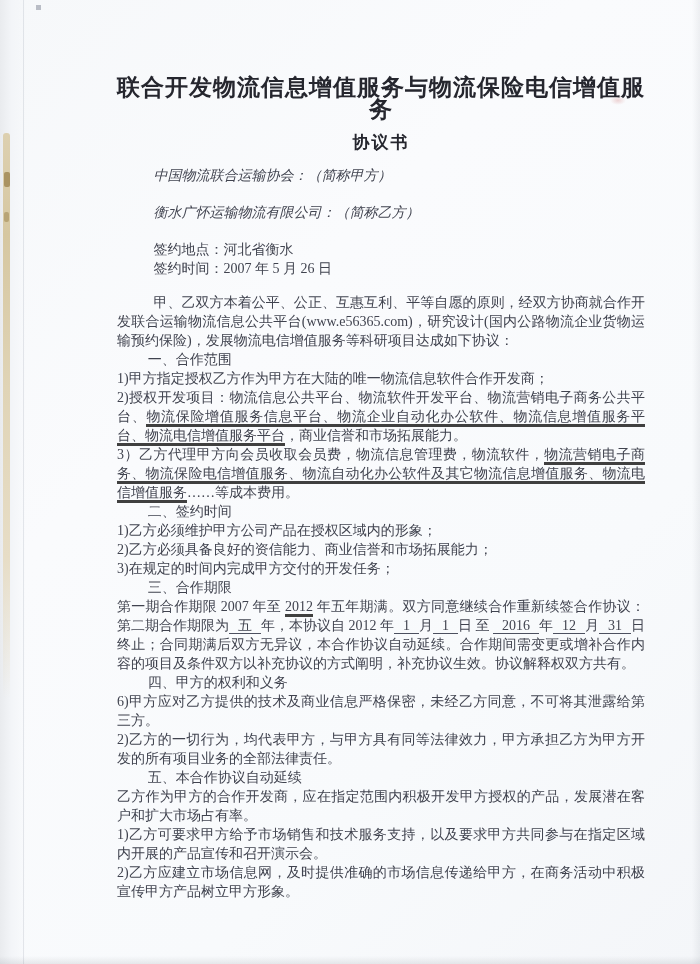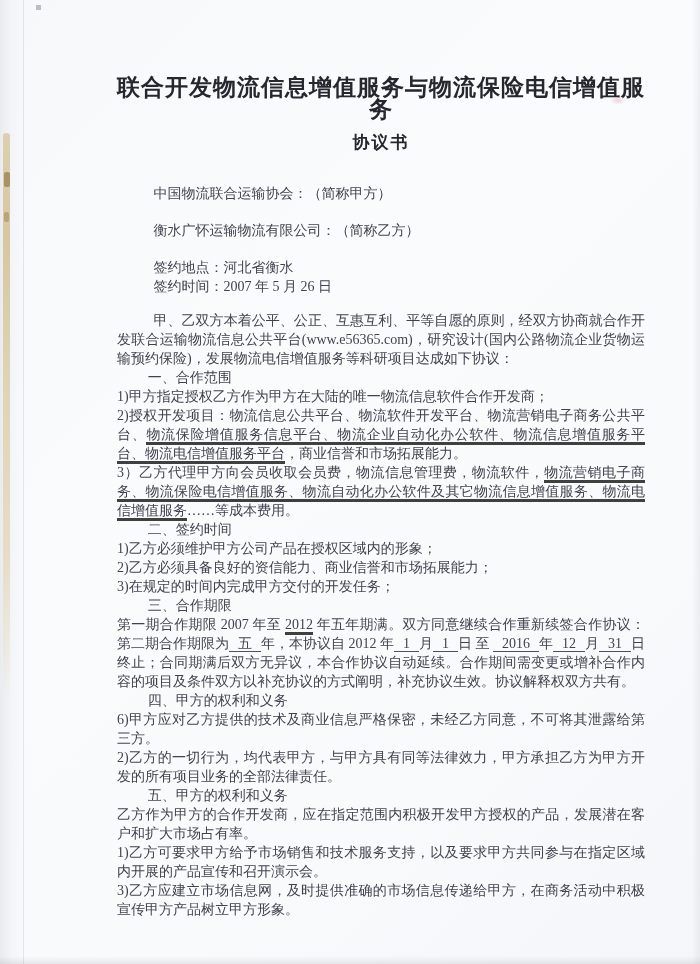--- a/index.html
+++ b/index.html
@@ -23,23 +23,23 @@
   .bottom-shade{position:absolute;left:0;bottom:0;width:100%;height:8px;
     background:linear-gradient(to top,rgba(90,95,105,.12),rgba(90,95,105,0));}
   .right-shade{position:absolute;right:0;top:0;width:8px;height:100%;
     background:linear-gradient(to left,rgba(120,126,138,.10),rgba(120,126,138,0));}
 
   .content{position:absolute;left:117px;top:76px;width:528px;color:#40434f;
     font-size:14px;line-height:19px;text-align:justify;}
   .title{font-family:"Liberation Sans","DejaVu Sans",sans-serif;font-weight:bold;
     font-size:23px;line-height:22px;letter-spacing:1px;color:#25262e;text-align:center;margin:0 0 13px 0;}
   .subtitle{font-family:"Liberation Sans","DejaVu Sans",sans-serif;font-weight:bold;
-    font-size:17px;color:#25262e;text-align:center;margin:0 0 32px 0;letter-spacing:2px;}
+    font-size:17px;color:#25262e;text-align:center;margin:0 0 14px 0;letter-spacing:2px;}
   p{margin:0;}
-  .party{text-indent:2.6em;margin-bottom:18px;}
+  .party{text-indent:2.6em;margin-bottom:18px;font-style:italic;}
   .sign{text-indent:2.6em;}
   .gap-top{margin-top:15px;}
   .indent{text-indent:2.6em;}
   .heading{text-indent:2.2em;}
   .u{border-bottom:3px solid #404040;}
   .blank{border-bottom:1px solid #4c505f;padding:0 9px;}
 </style>
 </head>
 <body>
 
@@ -78,19 +78,19 @@
     <p>2)乙方必须具备良好的资信能力、商业信誉和市场拓展能力；</p>
     <p>3)在规定的时间内完成甲方交付的开发任务；</p>
 
     <p class="heading">三、合作期限</p>
     <p><span>第一期合作期限 2007 年至 </span><span class="u">2012</span><span> 年五年期满。双方同意继续合作重新续签合作协议：第二期合作期限为</span><span class="blank">五</span><span>年，本协议自 2012 年</span><span class="blank">1</span><span>月</span><span class="blank">1</span><span>日 至 </span><span class="blank">2016</span><span>年</span><span class="blank">12</span><span>月</span><span class="blank">31</span><span>日终止；合同期满后双方无异议，本合作协议自动延续。合作期间需变更或增补合作内容的项目及条件双方以补充协议的方式阐明，补充协议生效。协议解释权双方共有。</span></p>
 
     <p class="heading">四、甲方的权利和义务</p>
     <p>6)甲方应对乙方提供的技术及商业信息严格保密，未经乙方同意，不可将其泄露给第三方。</p>
     <p>2)乙方的一切行为，均代表甲方，与甲方具有同等法律效力，甲方承担乙方为甲方开发的所有项目业务的全部法律责任。</p>
 
-    <p class="heading">五、甲方的权利和义务</p>
+    <p class="heading">五、本合作协议自动延续</p>
     <p>乙方作为甲方的合作开发商，应在指定范围内积极开发甲方授权的产品，发展潜在客户和扩大市场占有率。</p>
     <p>1)乙方可要求甲方给予市场销售和技术服务支持，以及要求甲方共同参与在指定区域内开展的产品宣传和召开演示会。</p>
-    <p>3)乙方应建立市场信息网，及时提供准确的市场信息传递给甲方，在商务活动中积极宣传甲方产品树立甲方形象。</p>
+    <p>2)乙方应建立市场信息网，及时提供准确的市场信息传递给甲方，在商务活动中积极宣传甲方产品树立甲方形象。</p>
 
   </div>
 </div>
 
 </body></html>

